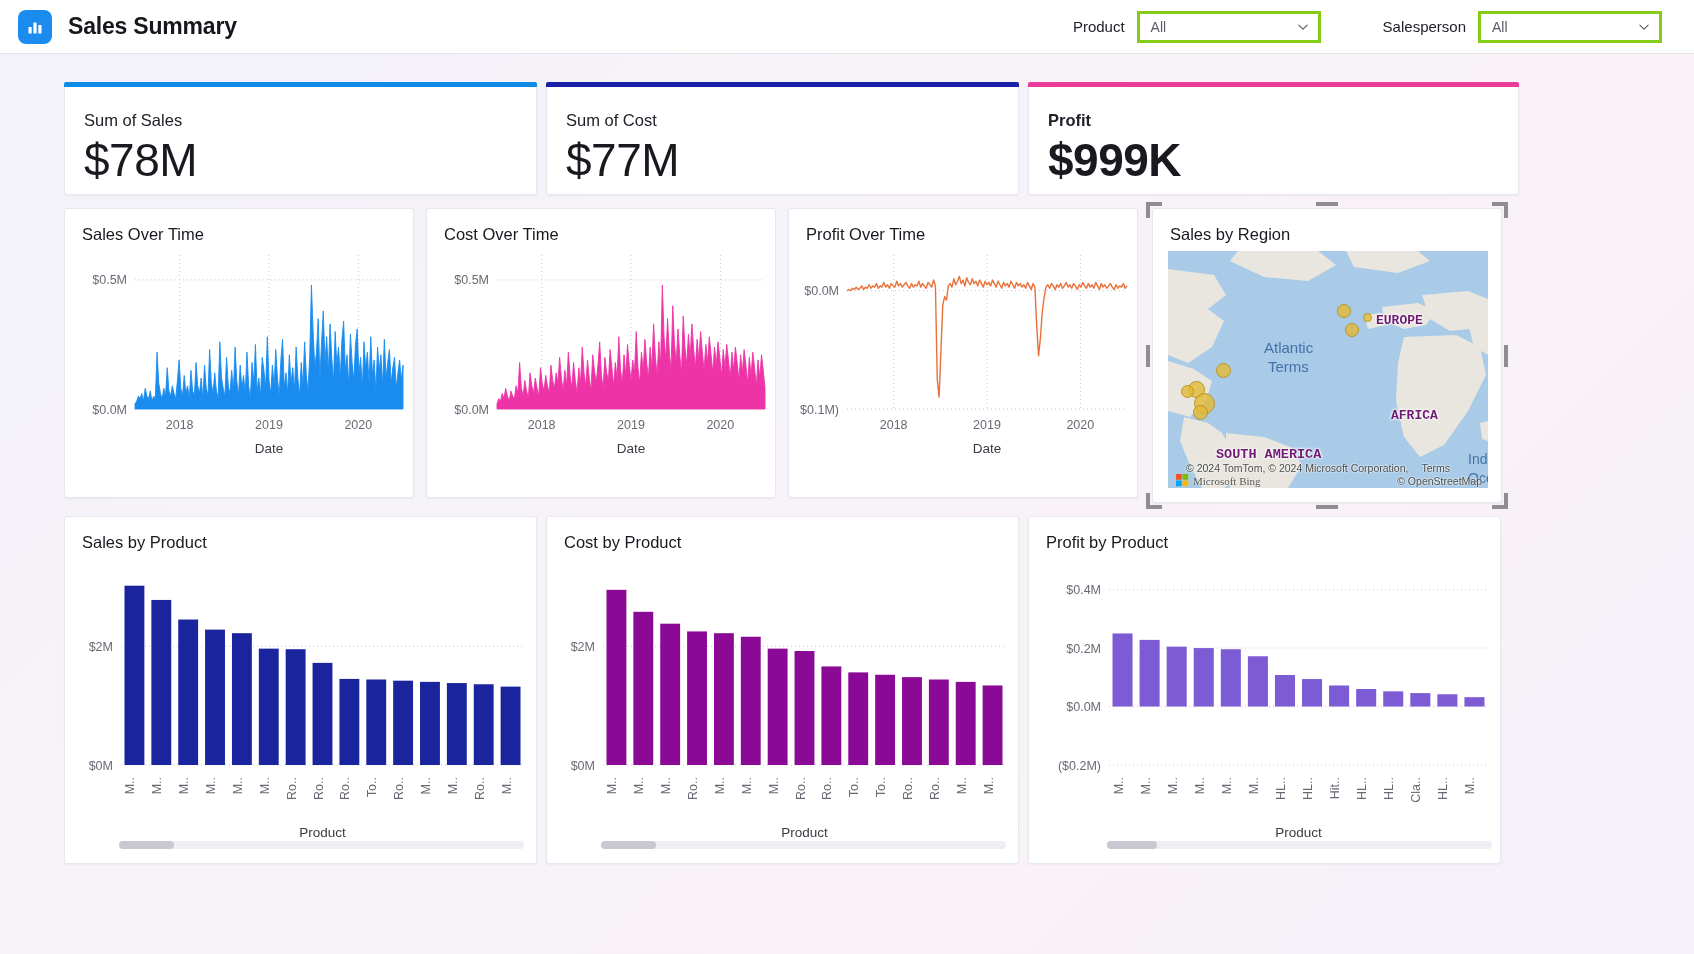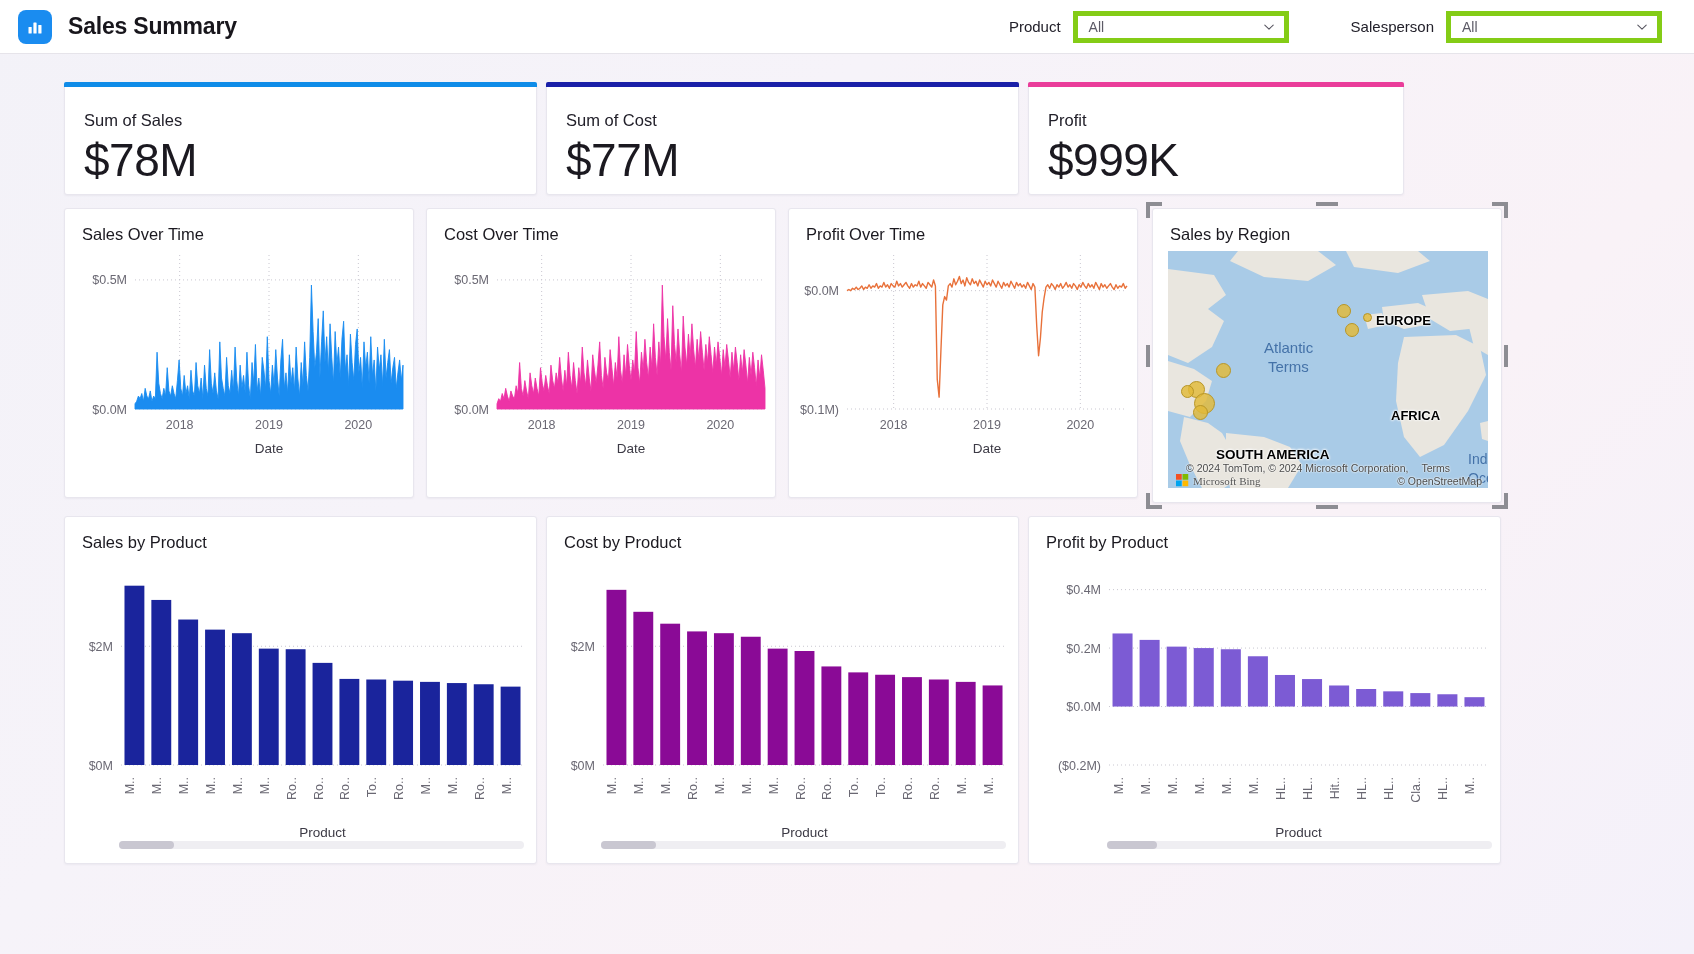--- a/index.html
+++ b/index.html
@@ -21,21 +21,21 @@
   }
   #app-logo svg { display: block; }
   #page-title {
     font-size: 23px; font-weight: bold; color: #18161c; margin-left: 16px;
     letter-spacing: -0.2px; white-space: nowrap;
   }
   .topbar-spacer { flex: 1 1 auto; }
   .filter-group { display: flex; align-items: center; flex: 0 0 auto; }
   .filter-label { font-size: 15px; color: #22202a; margin-right: 12px; white-space: nowrap; }
   .filter-select {
-    width: 216px; height: 32px; border: 5px solid #84cc16; background: #fff;
+    width: 184px; height: 32px; border: 3px solid #84cc16; background: #fff;
     display: flex; align-items: center; padding: 0 8px 0 11px; position: relative;
   }
   .filter-value { font-size: 14px; color: #5c5a66; flex: 1 1 auto; }
   .chev { width: 14px; height: 14px; flex: 0 0 auto; }
   .gap-filters { width: 62px; flex: 0 0 auto; }
   .gap-right { width: 14px; flex: 0 0 auto; }
 
   
   #canvas { position: absolute; left: 0; top: 54px; width: 1694px; height: 900px; }
   .card {
@@ -50,21 +50,21 @@
   .axis-label { font-size: 12.5px; fill: #6a6873; }
   .axis-title { font-size: 13.5px; fill: #3c3a45; }
 
   
   .hscroll { position: absolute; height: 8px; border-radius: 4px; background: #efeef2; }
   .hscroll-thumb { position: absolute; left: 0; top: 0; height: 8px; border-radius: 4px; background: #c9c7d1; }
 
   
   #map-card { overflow: visible; }
   #map-img { position: absolute; overflow: hidden; background: #aacbe8; }
-  .mlabel { position: absolute; font-weight: bold; color: #000000; text-shadow: 0 0 3px #fff, 0 0 3px #fff, 0 0 2px #fff; white-space: nowrap; }
+  .mlabel { position: absolute; font-weight: bold; color: #701a75; text-shadow: 0 0 3px #fff, 0 0 3px #fff, 0 0 2px #fff; white-space: nowrap; font-family: Liberation Mono, monospace; }
   .olabel { position: absolute; color: #4472a8; white-space: nowrap; text-shadow: 0 0 3px #aacbe8; }
   .bubble { position: absolute; border-radius: 50%; background: rgba(226,186,56,0.82); border: 1px solid #b89626; }
   .attrib { position: absolute; font-size: 10.5px; color: #4a4a4a; white-space: nowrap; text-shadow: 0 0 2px #fff, 0 0 2px #fff; }
   .bing-mark { position: absolute; display: flex; align-items: center; font-family: Liberation Serif, serif; }
   .handle { position: absolute; background: #8d8d93; }
 </style>
 </head>
 <body>
 
 <div id="topbar">
@@ -108,21 +108,21 @@
   <div class="card" id="kpi0" style="left:64px; top:28px; width:473px; height:113px;">
     <div class="kpi-accent" style="background: rgb(15, 140, 232);"></div>
     <div class="kpi-label">Sum of Sales</div>
     <div class="kpi-value">$78M</div>
   </div>
   <div class="card" id="kpi1" style="left:546px; top:28px; width:473px; height:113px;">
     <div class="kpi-accent" style="background: rgb(26, 32, 168);"></div>
     <div class="kpi-label">Sum of Cost</div>
     <div class="kpi-value">$77M</div>
   </div>
-  <div class="card" id="kpi2" style="left:1028px; top:28px; width:376px; height:113px;">
+  <div class="card" id="kpi2" style="left:1028px; top:28px; width:491px; height:113px;font-weight:bold;">
     <div class="kpi-accent" style="background: rgb(234, 61, 154);"></div>
     <div class="kpi-label">Profit</div>
     <div class="kpi-value">$999K</div>
   </div>
 
   <div class="card" id="ts0" style="left:64px; top:154px; width:350px; height:290px;">
     <div class="viz-title">Sales Over Time</div>
     <svg id="svg-ts0" width="350" height="250" viewBox="0 0 350 250" style="position:absolute;left:0;top:40px;">
         <line x1="70" y1="30.909090909090907" x2="338" y2="30.909090909090907" stroke="#c9c7d0" stroke-width="1" stroke-dasharray="1 3"></line>
         <text x="62" y="35.40909090909091" text-anchor="end" class="axis-label">$0.5M</text>

